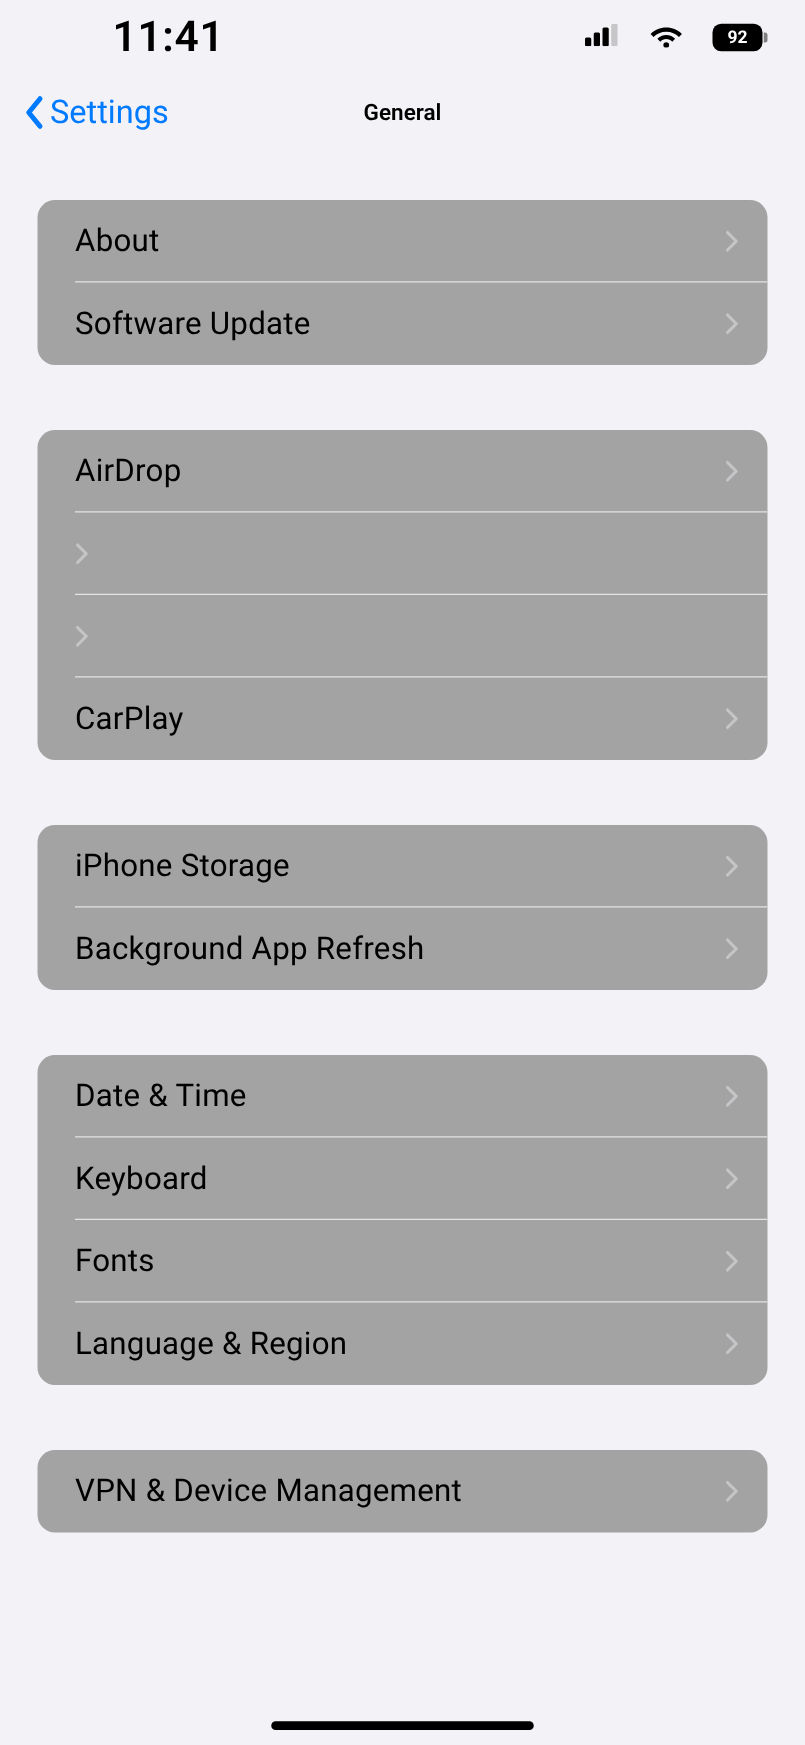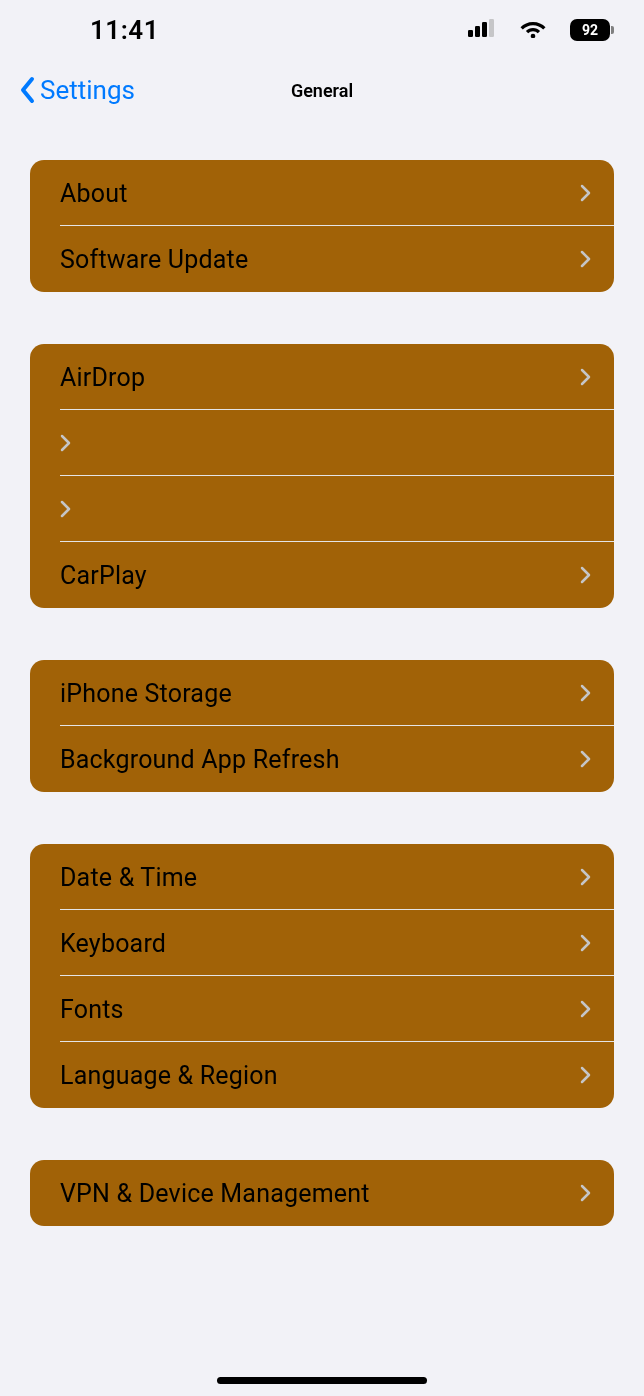--- a/index.html
+++ b/index.html
@@ -16,21 +16,21 @@
       overflow: hidden;
     }
     .status-bar {
       height: 60px;
       display: flex;
       justify-content: space-between;
       align-items: center;
       padding: 0 30px 0 90px;
     }
     .status-time {
-      font-size: 26px;
+      font-size: 34px;
       font-weight: 600;
       letter-spacing: 0.5px;
     }
     .status-right {
       display: flex;
       align-items: center;
       gap: 24px;
     }
     .nav-bar {
       height: 60px;
@@ -56,21 +56,21 @@
       transform: translateX(-50%);
       font-size: 18px;
       font-weight: 600;
       color: #000;
     }
     .content {
       padding: 0 30px;
       margin-top: 40px;
     }
     .group {
-      background: #a16207;
+      background: #a3a3a3;
       border-radius: 14px;
       margin-bottom: 52px;
       overflow: hidden;
     }
     .row {
       height: 66px;
       display: flex;
       align-items: center;
       justify-content: space-between;
       padding: 0 22px 0 30px;

